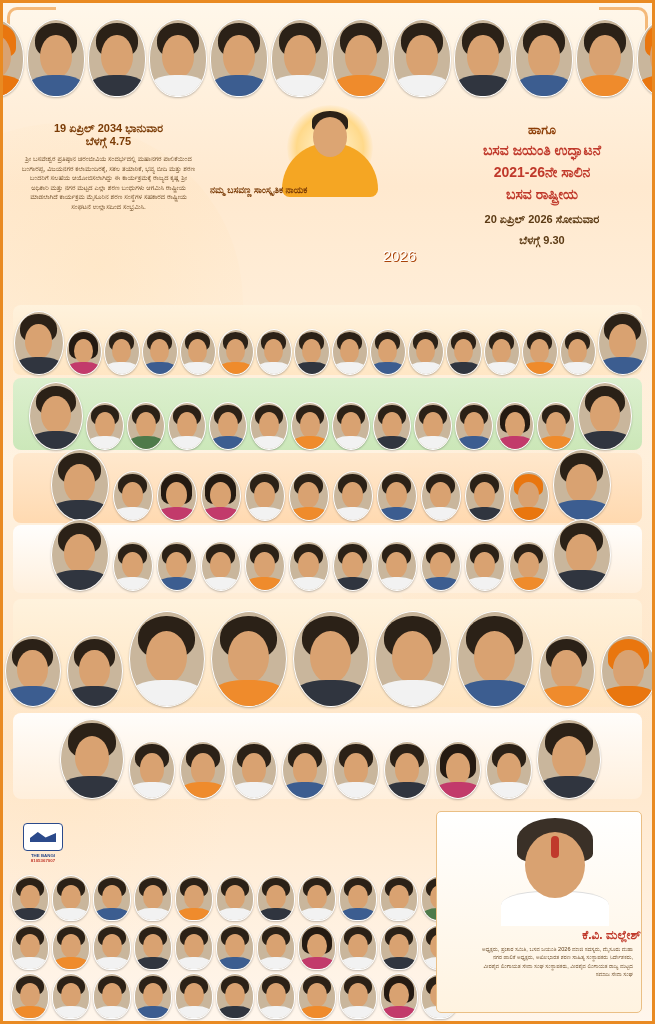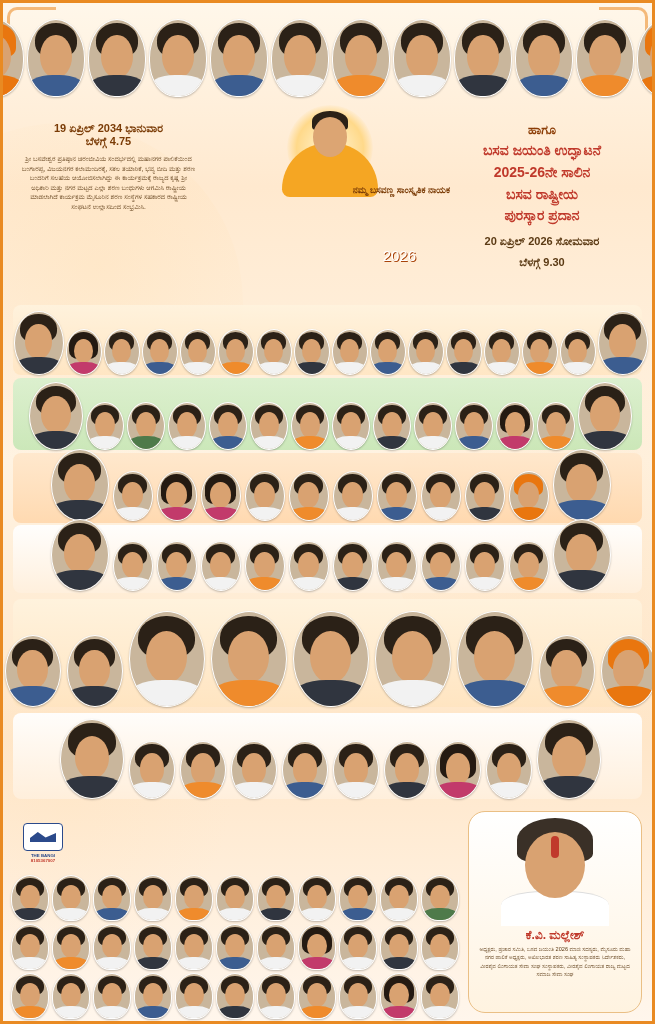--- a/index.html
+++ b/index.html
@@ -153,21 +153,21 @@
     font-size: 11px;
     font-weight: bold;
     color: #5b3a14;
   }
 
   
   .center-emblem {
     position: absolute;
     left: 207px; top: 0;
     width: 240px; height: 205px;
-    text-align: right;
+    text-align: left;
   }
   .saint {
     position: absolute;
     left: 50%;
     transform: translateX(-50%);
     top: 2px;
     width: 120px; height: 96px;
   }
   .saint .halo {
     position: absolute; left: 50%; top: 4px; transform: translateX(-50%);
@@ -244,23 +244,24 @@
     text-shadow: 1px 1px 0 #a8430a;
   }
 
   
   .featured {
     position: absolute;
     right: 10px; bottom: 8px;
     width: 172px; height: 200px;
     background: linear-gradient(180deg, #ffffff 0%, #fff3e0 100%);
     border: 1px solid #eabf85;
-    border-radius: 17px;
-    text-align: center;
+    border-radius: 5px;
+    text-align: right;
     overflow: hidden;
+    padding-left: 32px;
   }
   .featured .f-photo {
     position: relative;
     margin: 4px auto 0;
     width: 120px; height: 110px;
   }
   .featured .f-photo .fh { position: absolute; left: 22px; top: 2px; width: 76px; height: 44px; background: #3a3027; border-radius: 50% 50% 20% 20%; }
   .featured .f-photo .fs { position: absolute; left: 30px; top: 16px; width: 60px; height: 66px; background: #d9a271; border-radius: 50%; }
   .featured .f-photo .fmark { position: absolute; left: 56px; top: 20px; width: 8px; height: 22px; background: #c0392b; border-radius: 4px; }
   .featured .f-photo .fsh { position: absolute; left: 6px; bottom: 0; width: 108px; height: 34px; background: #ffffff; border-radius: 40% 40% 0 0; border-top: 1px solid #ddd; }
@@ -402,23 +403,22 @@
         <span class="hairtop"></span>
         <span class="head"></span>
       </div>
       <div class="top-kannada">ನಮ್ಮ ಬಸವಣ್ಣ ಸಾಂಸ್ಕೃತಿಕ ನಾಯಕ</div>
       <div class="title-year">2026</div>
     </div>
 
     <div class="hdr-right">
       <div class="r-line">ಹಾಗೂ</div>
       <div class="r-line big">ಬಸವ ಜಯಂತಿ ಉದ್ಘಾಟನೆ</div>
-      <div class="r-line big">2025-26ನೇ ಸಾಲಿನ</div>
+      <div class="r-line big">2021-26ನೇ ಸಾಲಿನ</div>
       <div class="r-line big">ಬಸವ ರಾಷ್ಟ್ರೀಯ</div>
-      <div class="r-line big">ಪುರಸ್ಕಾರ ಪ್ರದಾನ</div>
       <div class="r-date">20 ಏಪ್ರಿಲ್ 2026 ಸೋಮವಾರ</div>
       <div class="r-date">ಬೆಳಗ್ಗೆ 9.30</div>
     </div>
   </div>
 
   <div class="band cream" style="top:302px;height:70px;"></div>
   <div class="row" style="left:0;top:302px;width:655px;height:70px;gap:2px;">
     <div class="face shirt-dark" style="width:48px;height:62px;">
         <span class="hair"></span>
         <span class="skin"></span>

